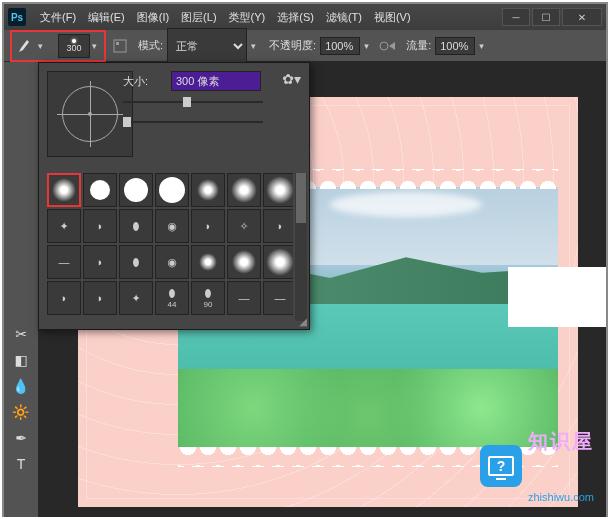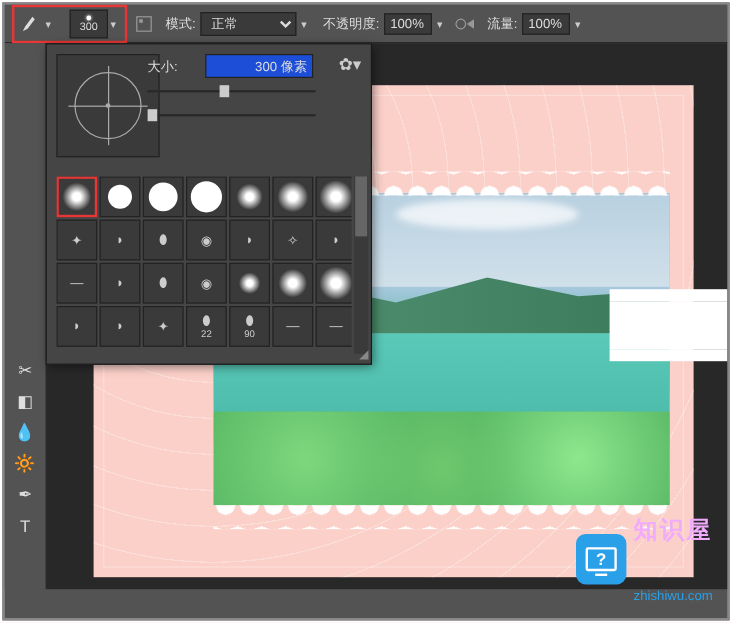--- a/index.html
+++ b/index.html
@@ -12,21 +12,21 @@
 .win-controls { display: flex; gap: 2px; }
 .win-btn { width: 28px; height: 18px; background: #3a3a3a; color: #ccc; display: flex; align-items: center; justify-content: center; font-size: 10px; border: 1px solid #555; }
 .win-btn.close { width: 40px; }
 .optbar { height: 32px; background: #535353; display: flex; align-items: center; padding: 0 6px; border-bottom: 1px solid #2a2a2a; gap: 4px; }
 .redbox { border: 2px solid #e83535; padding: 2px; display: flex; align-items: center; gap: 2px; }
 .tool-icon-brush { width: 22px; height: 22px; display: flex; align-items: center; justify-content: center; color: #ddd; }
 .dropdown-arrow { width: 10px; color: #ccc; font-size: 9px; }
 .brush-preview { width: 32px; height: 24px; background: #3a3a3a; border: 1px solid #222; display: flex; flex-direction: column; align-items: center; justify-content: center; color: #ddd; font-size: 9px; }
 .brush-dot { width: 4px; height: 4px; background: #fff; border-radius: 50%; box-shadow: 0 0 3px #fff; }
 .opt-label { color: #ddd; font-size: 11px; margin-left: 4px; }
-.opt-select { background: #3a3a3a; border: 1px solid #222; color: #ddd; font-size: 11px; padding: 2px 4px; width: 80px; height: 20px; }
+.opt-select { background: #3a3a3a; border: 1px solid #222; color: #ddd; font-size: 11px; padding: 2px 4px; width: 80px; height: 36px; }
 .opt-input { background: #3a3a3a; border: 1px solid #222; color: #ddd; font-size: 11px; padding: 1px 4px; width: 40px; height: 18px; }
 .opt-icon { width: 20px; height: 20px; display: flex; align-items: center; justify-content: center; color: #999; }
 .mainarea { position: relative; height: 455px; display: flex; }
 .toolbar { width: 34px; background: #535353; display: flex; flex-direction: column; padding-top: 260px; gap: 2px; align-items: center; }
 .tool { width: 26px; height: 24px; display: flex; align-items: center; justify-content: center; color: #ddd; font-size: 14px; }
 .canvas-area { flex: 1; background: #282828; position: relative; overflow: hidden; }
 .canvas-bg { position: absolute; left: 40px; top: 35px; width: 500px; height: 410px; background: #fbd0c9; }
 .decorative-border { position: absolute; inset: 8px; border: 1px solid rgba(255,255,255,0.3); pointer-events: none; }
 .swirl-pattern { position: absolute; inset: 0; opacity: 0.3; background: repeating-radial-gradient(circle at 20% 20%, transparent 0, transparent 15px, #fff 15px, #fff 16px, transparent 16px, transparent 30px); }
 .photo { position: absolute; left: 100px; top: 90px; width: 380px; height: 260px; background: linear-gradient(to bottom, #87b5d6 0%, #a8c8dd 30%, #4db89c 50%, #3aa88a 55%, #66cc99 70%, #5ab885 100%); overflow: hidden; }
@@ -46,21 +46,21 @@
 .brush-popup { position: absolute; left: 34px; top: 0; width: 272px; height: 268px; background: #454545; border: 1px solid #1a1a1a; box-shadow: 2px 2px 8px rgba(0,0,0,0.5); z-index: 100; }
 .popup-preview { position: absolute; left: 8px; top: 8px; width: 86px; height: 86px; background: #3a3a3a; border: 1px solid #222; display: flex; align-items: center; justify-content: center; }
 .crosshair-circle { width: 56px; height: 56px; border: 1px solid #aaa; border-radius: 50%; position: relative; }
 .crosshair-circle::before, .crosshair-circle::after { content: ''; position: absolute; background: #aaa; }
 .crosshair-circle::before { left: 50%; top: -6px; bottom: -6px; width: 1px; }
 .crosshair-circle::after { top: 50%; left: -6px; right: -6px; height: 1px; }
 .crosshair-dot { position: absolute; left: 50%; top: 50%; width: 4px; height: 4px; background: #aaa; border-radius: 50%; transform: translate(-50%, -50%); }
 .popup-controls { position: absolute; left: 84px; top: 8px; right: 30px; }
 .popup-row { display: flex; align-items: center; gap: 8px; margin-bottom: 4px; }
 .popup-label { color: #ddd; font-size: 11px; width: 40px; }
-.popup-input { background: #1d4ed8; border: 1px solid #222; color: #ddd; font-size: 11px; padding: 2px 4px; width: 90px; height: 20px; text-align: right; }
+.popup-input { background: #4c1d95; border: 1px solid #222; color: #ddd; font-size: 11px; padding: 2px 4px; width: 90px; height: 20px; }
 .popup-slider { width: 140px; height: 14px; position: relative; margin-bottom: 6px; }
 .popup-slider-track { position: absolute; top: 6px; left: 0; right: 0; height: 2px; background: #2a2a2a; }
 .popup-slider-thumb { position: absolute; top: 2px; width: 8px; height: 10px; background: #ccc; }
 .popup-gear { position: absolute; right: 8px; top: 8px; color: #ccc; font-size: 14px; }
 .brush-grid { position: absolute; left: 8px; top: 110px; right: 16px; bottom: 8px; overflow: hidden; }
 .brush-grid-inner { display: grid; grid-template-columns: repeat(7, 34px); gap: 2px; }
 .brush-cell { width: 34px; height: 34px; background: #3a3a3a; border: 1px solid #222; display: flex; flex-direction: column; align-items: center; justify-content: center; color: #ccc; font-size: 8px; position: relative; }
 .brush-cell.selected { border: 2px solid #e83535; }
 .soft-brush { border-radius: 50%; background: radial-gradient(circle, #fff 0%, #fff 20%, transparent 70%); }
 .hard-brush { border-radius: 50%; background: #fff; }
@@ -75,20 +75,37 @@
 .wm-monitor::after { content: ''; position: absolute; bottom: -6px; left: 50%; transform: translateX(-50%); width: 10px; height: 4px; border-bottom: 2px solid #fff; }
 .wm-text { display: flex; flex-direction: column; }
 .wm-title { color: #f0abfc; font-size: 20px; font-weight: bold; letter-spacing: 2px; }
 .wm-url { color: #2aa0e8; font-size: 11px; margin-top: 36px; }
 </style>
 </head>
 <body>
 
 <div class="frame">
 
+  <div class="titlebar">
+    <div class="ps-logo">Ps</div>
+    <div class="menu-item">文件(F)</div>
+    <div class="menu-item">编辑(E)</div>
+    <div class="menu-item">图像(I)</div>
+    <div class="menu-item">图层(L)</div>
+    <div class="menu-item">类型(Y)</div>
+    <div class="menu-item">选择(S)</div>
+    <div class="menu-item">滤镜(T)</div>
+    <div class="menu-item">视图(V)</div>
+    <div class="spacer"></div>
+    <div class="win-controls">
+      <div class="win-btn">─</div>
+      <div class="win-btn">☐</div>
+      <div class="win-btn close">✕</div>
+    </div>
+  </div>
 
   <div class="optbar">
     <div class="redbox">
       <div class="tool-icon-brush">
         <svg width="16" height="16" viewBox="0 0 16 16">
             <path d="M2 14 L4 10 L10 2 L12 4 L6 12 Z" fill="#ddd"></path>
           </svg>
       </div>
       <div class="dropdown-arrow">▾</div>
       <div style="width:6px"></div>
@@ -244,21 +261,21 @@
               <span class="brush-tip">◗</span>
             </div>
           <div class="brush-cell">
               <span class="brush-tip">◗</span>
             </div>
           <div class="brush-cell">
               <span class="brush-tip">✦</span>
             </div>
           <div class="brush-cell">
               <span class="brush-tip">⬮</span>
-              <span>22</span>
+              <span>44</span>
             </div>
           <div class="brush-cell">
               <span class="brush-tip">⬮</span>
               <span>90</span>
             </div>
           <div class="brush-cell">
               <span class="brush-tip">—</span>
             </div>
           <div class="brush-cell">
               <span class="brush-tip">—</span>

